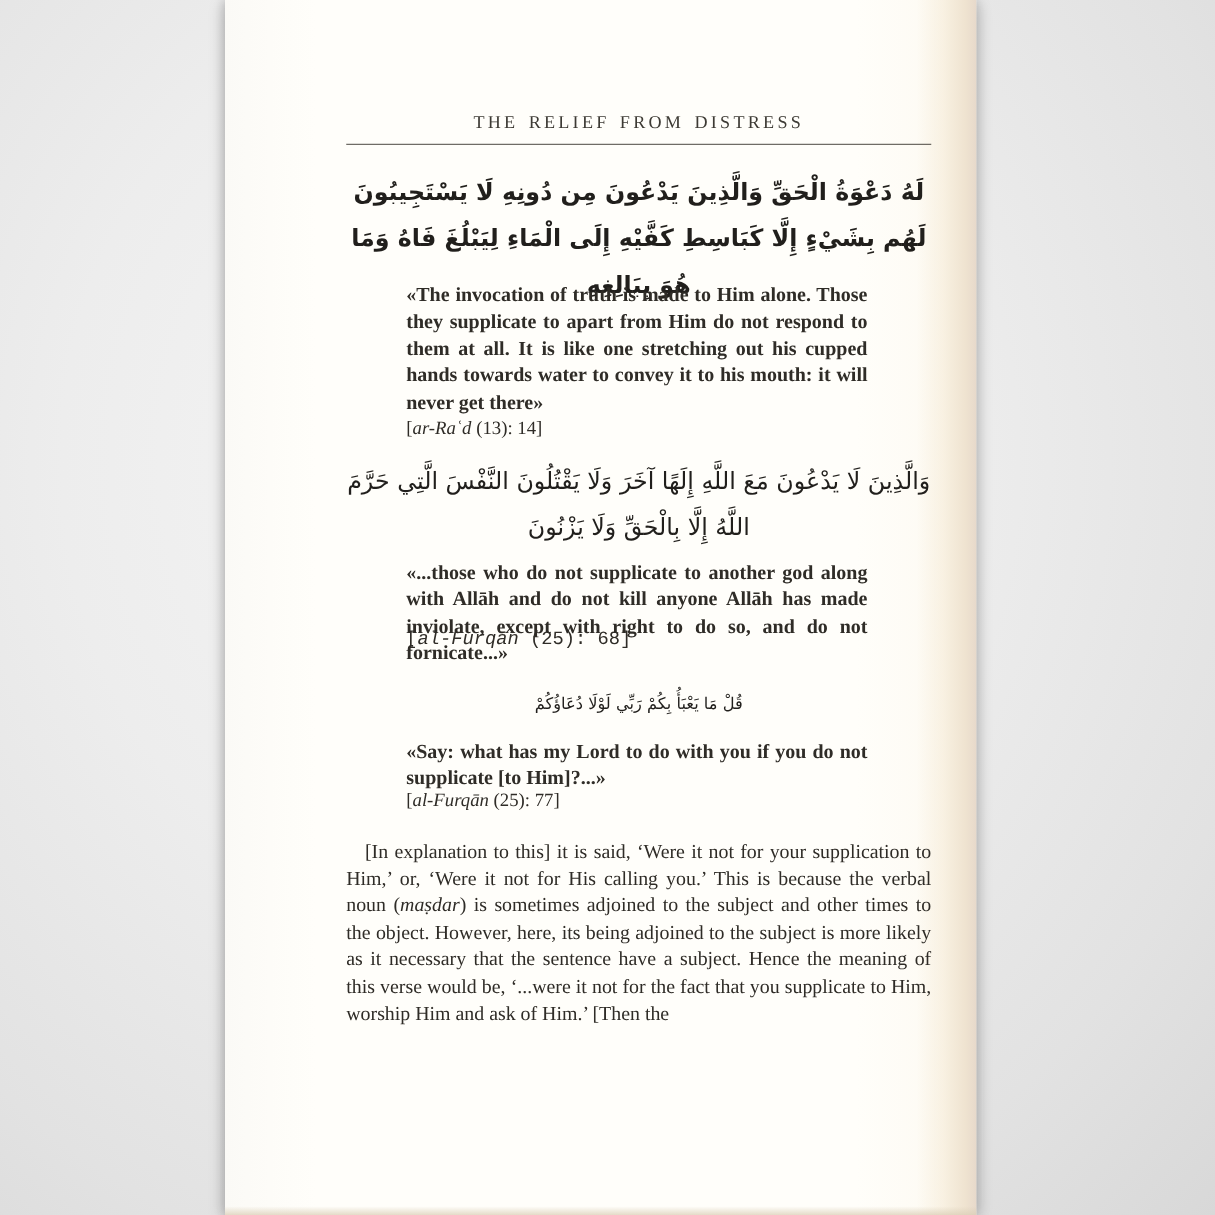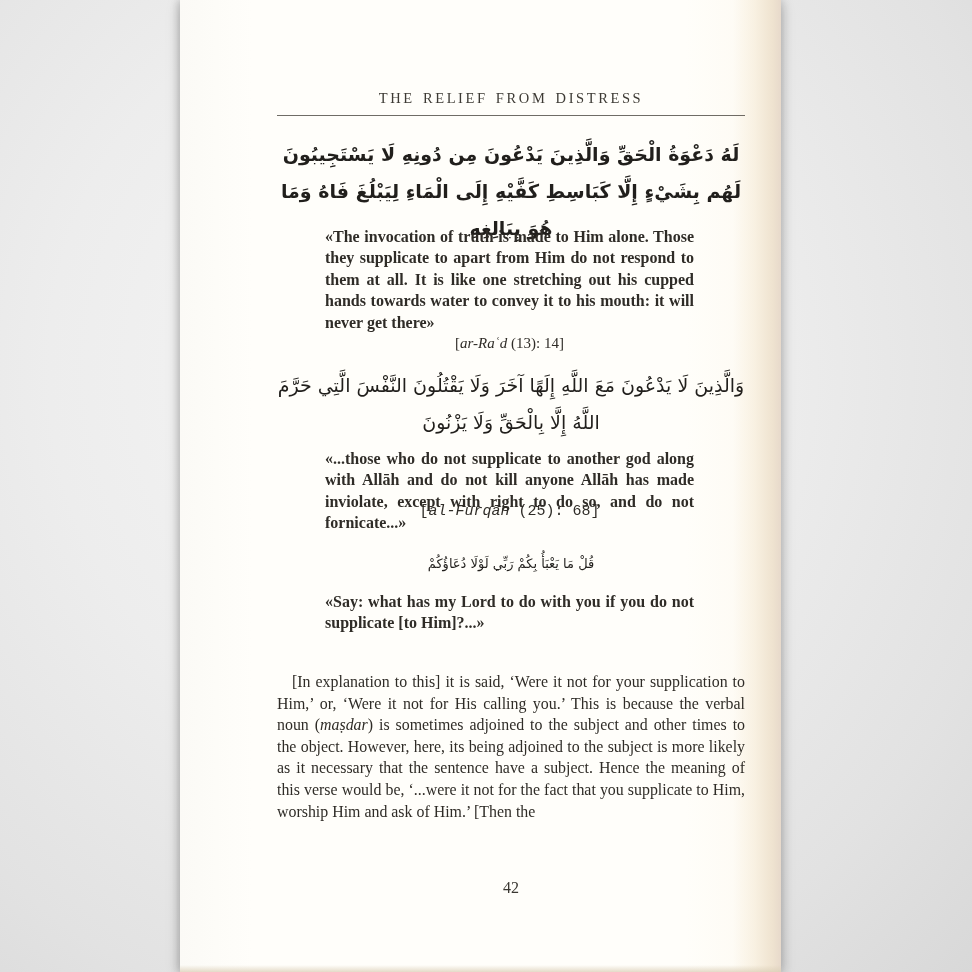--- a/index.html
+++ b/index.html
@@ -49,21 +49,21 @@
 
   .trans{
     left:48px;width:369px;text-align:justify;
     font-size:16px;line-height:21.4px;color:#2f2c27;font-weight:bold;
   }
   .trans.t1{top:182px;}
   .trans.t2{top:404px;}
   .trans.t3{top:547px;}
 
   .cite{
-    left:48px;width:369px;text-align:center;
+    left:48px;width:369px;text-align:left;
     font-size:15px;color:#2f2c27;
   }
   .cite.c1{top:291px;}
   .cite.c2{top:459px;font-family:Liberation Mono, monospace;}
   .cite.c3{top:589px;}
   .cite i{font-style:italic;}
 
   .body-para{
     top:627px;left:0;width:468px;text-align:justify;
     font-size:15.9px;line-height:21.6px;color:#2f2c27;
@@ -91,19 +91,19 @@
     <div class="arabic v1" dir="rtl">لَهُ دَعْوَةُ الْحَقِّ وَالَّذِينَ يَدْعُونَ مِن دُونِهِ لَا يَسْتَجِيبُونَ لَهُم بِشَيْءٍ إِلَّا كَبَاسِطِ كَفَّيْهِ إِلَى الْمَاءِ لِيَبْلُغَ فَاهُ وَمَا هُوَ بِبَالِغِهِ</div>
     <div class="trans t1">«The invocation of truth is made to Him alone. Those they supplicate to apart from Him do not respond to them at all. It is like one stretching out his cupped hands towards water to convey it to his mouth: it will never get there»</div>
     <div class="cite c1"><span>[</span><i>ar-Raʿd</i><span> (13): 14]</span></div>
 
     <div class="arabic v2" dir="rtl">وَالَّذِينَ لَا يَدْعُونَ مَعَ اللَّهِ إِلَهًا آخَرَ وَلَا يَقْتُلُونَ النَّفْسَ الَّتِي حَرَّمَ اللَّهُ إِلَّا بِالْحَقِّ وَلَا يَزْنُونَ</div>
     <div class="trans t2">«...those who do not supplicate to another god along with Allāh and do not kill anyone Allāh has made inviolate, except with right to do so, and do not fornicate...»</div>
     <div class="cite c2"><span>[</span><i>al-Furqān</i><span> (25): 68]</span></div>
 
     <div class="arabic v3" dir="rtl">قُلْ مَا يَعْبَأُ بِكُمْ رَبِّي لَوْلَا دُعَاؤُكُمْ</div>
     <div class="trans t3">«Say: what has my Lord to do with you if you do not supplicate [to Him]?...»</div>
+    <div class="cite c3"><span>[</span><i>al-Furqān</i><span> (25): 77]</span></div>
 
     <div class="body-para"><span>[In explanation to this] it is said, ‘Were it not for your supplication to Him,’ or, ‘Were it not for His calling you.’ This is because the verbal noun (</span><i>maṣdar</i><span>) is sometimes adjoined to the subject and other times to the object. However, here, its being adjoined to the subject is more likely as it necessary that the sentence have a subject. Hence the meaning of this verse would be, ‘...were it not for the fact that you supplicate to Him, worship Him and ask of Him.’ [Then the</span></div>
 
-    <div class="page-number">42</div>
 
   </div>
 </div>
 
 </body></html>

